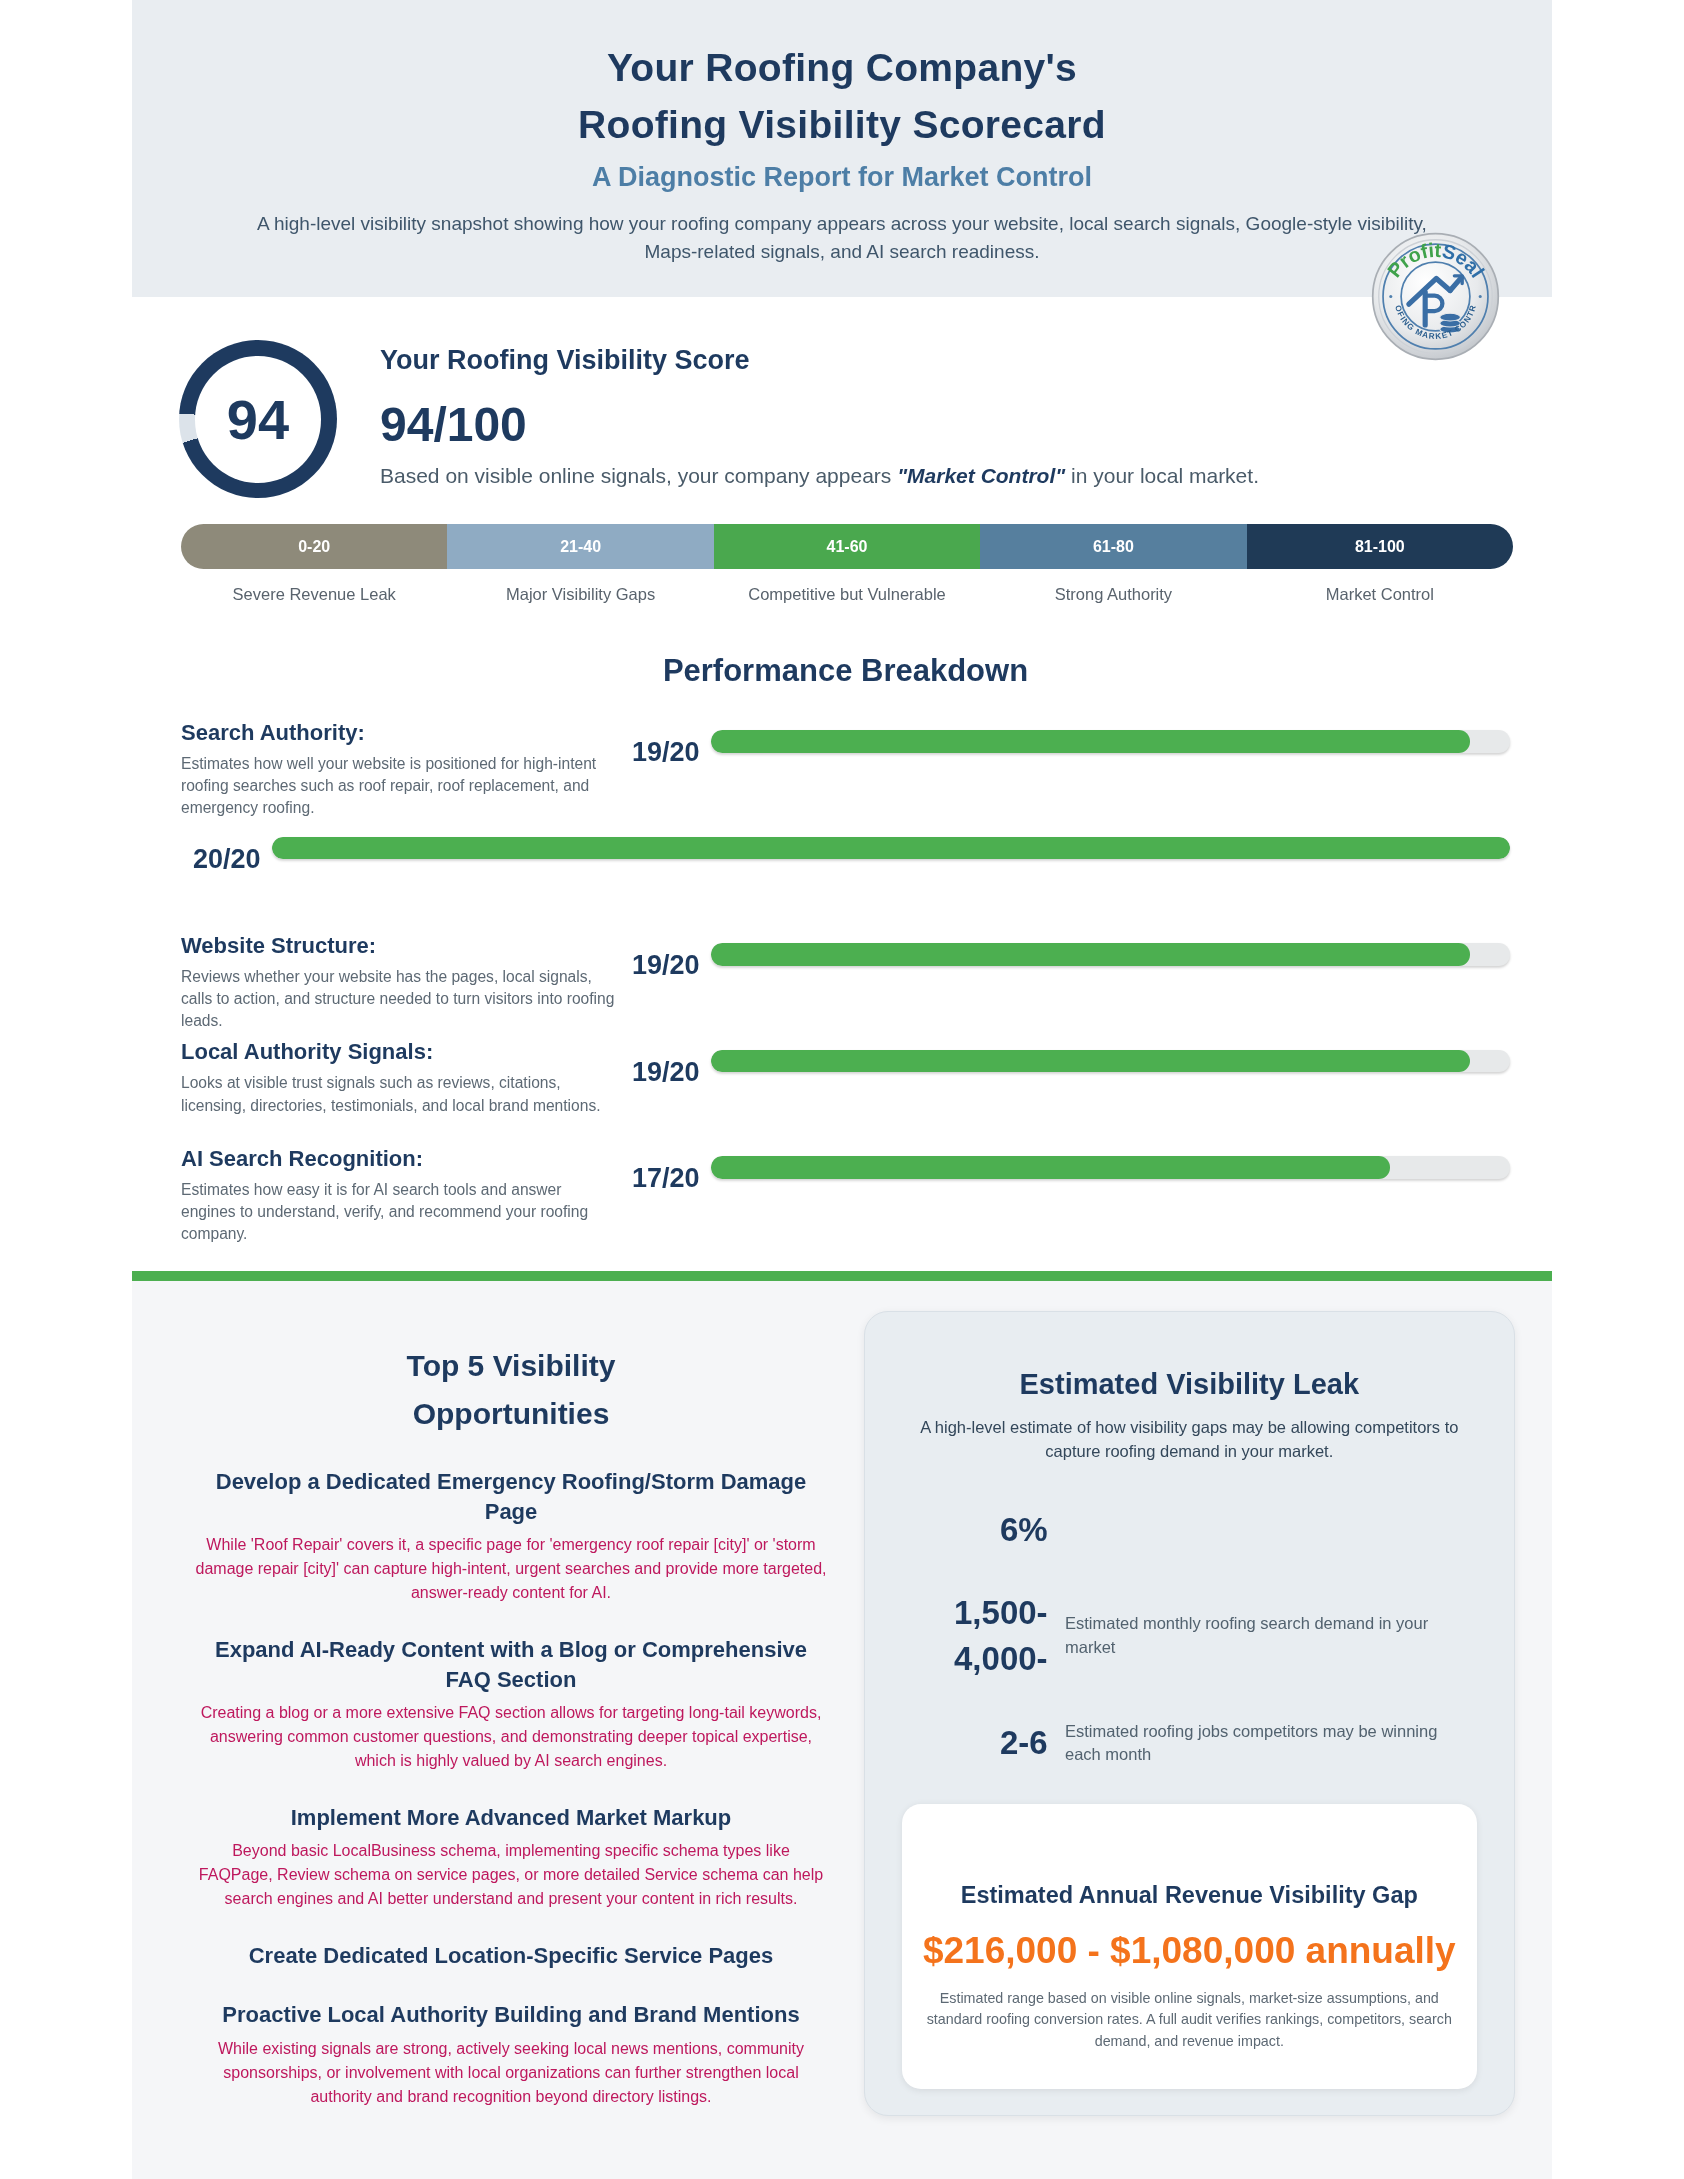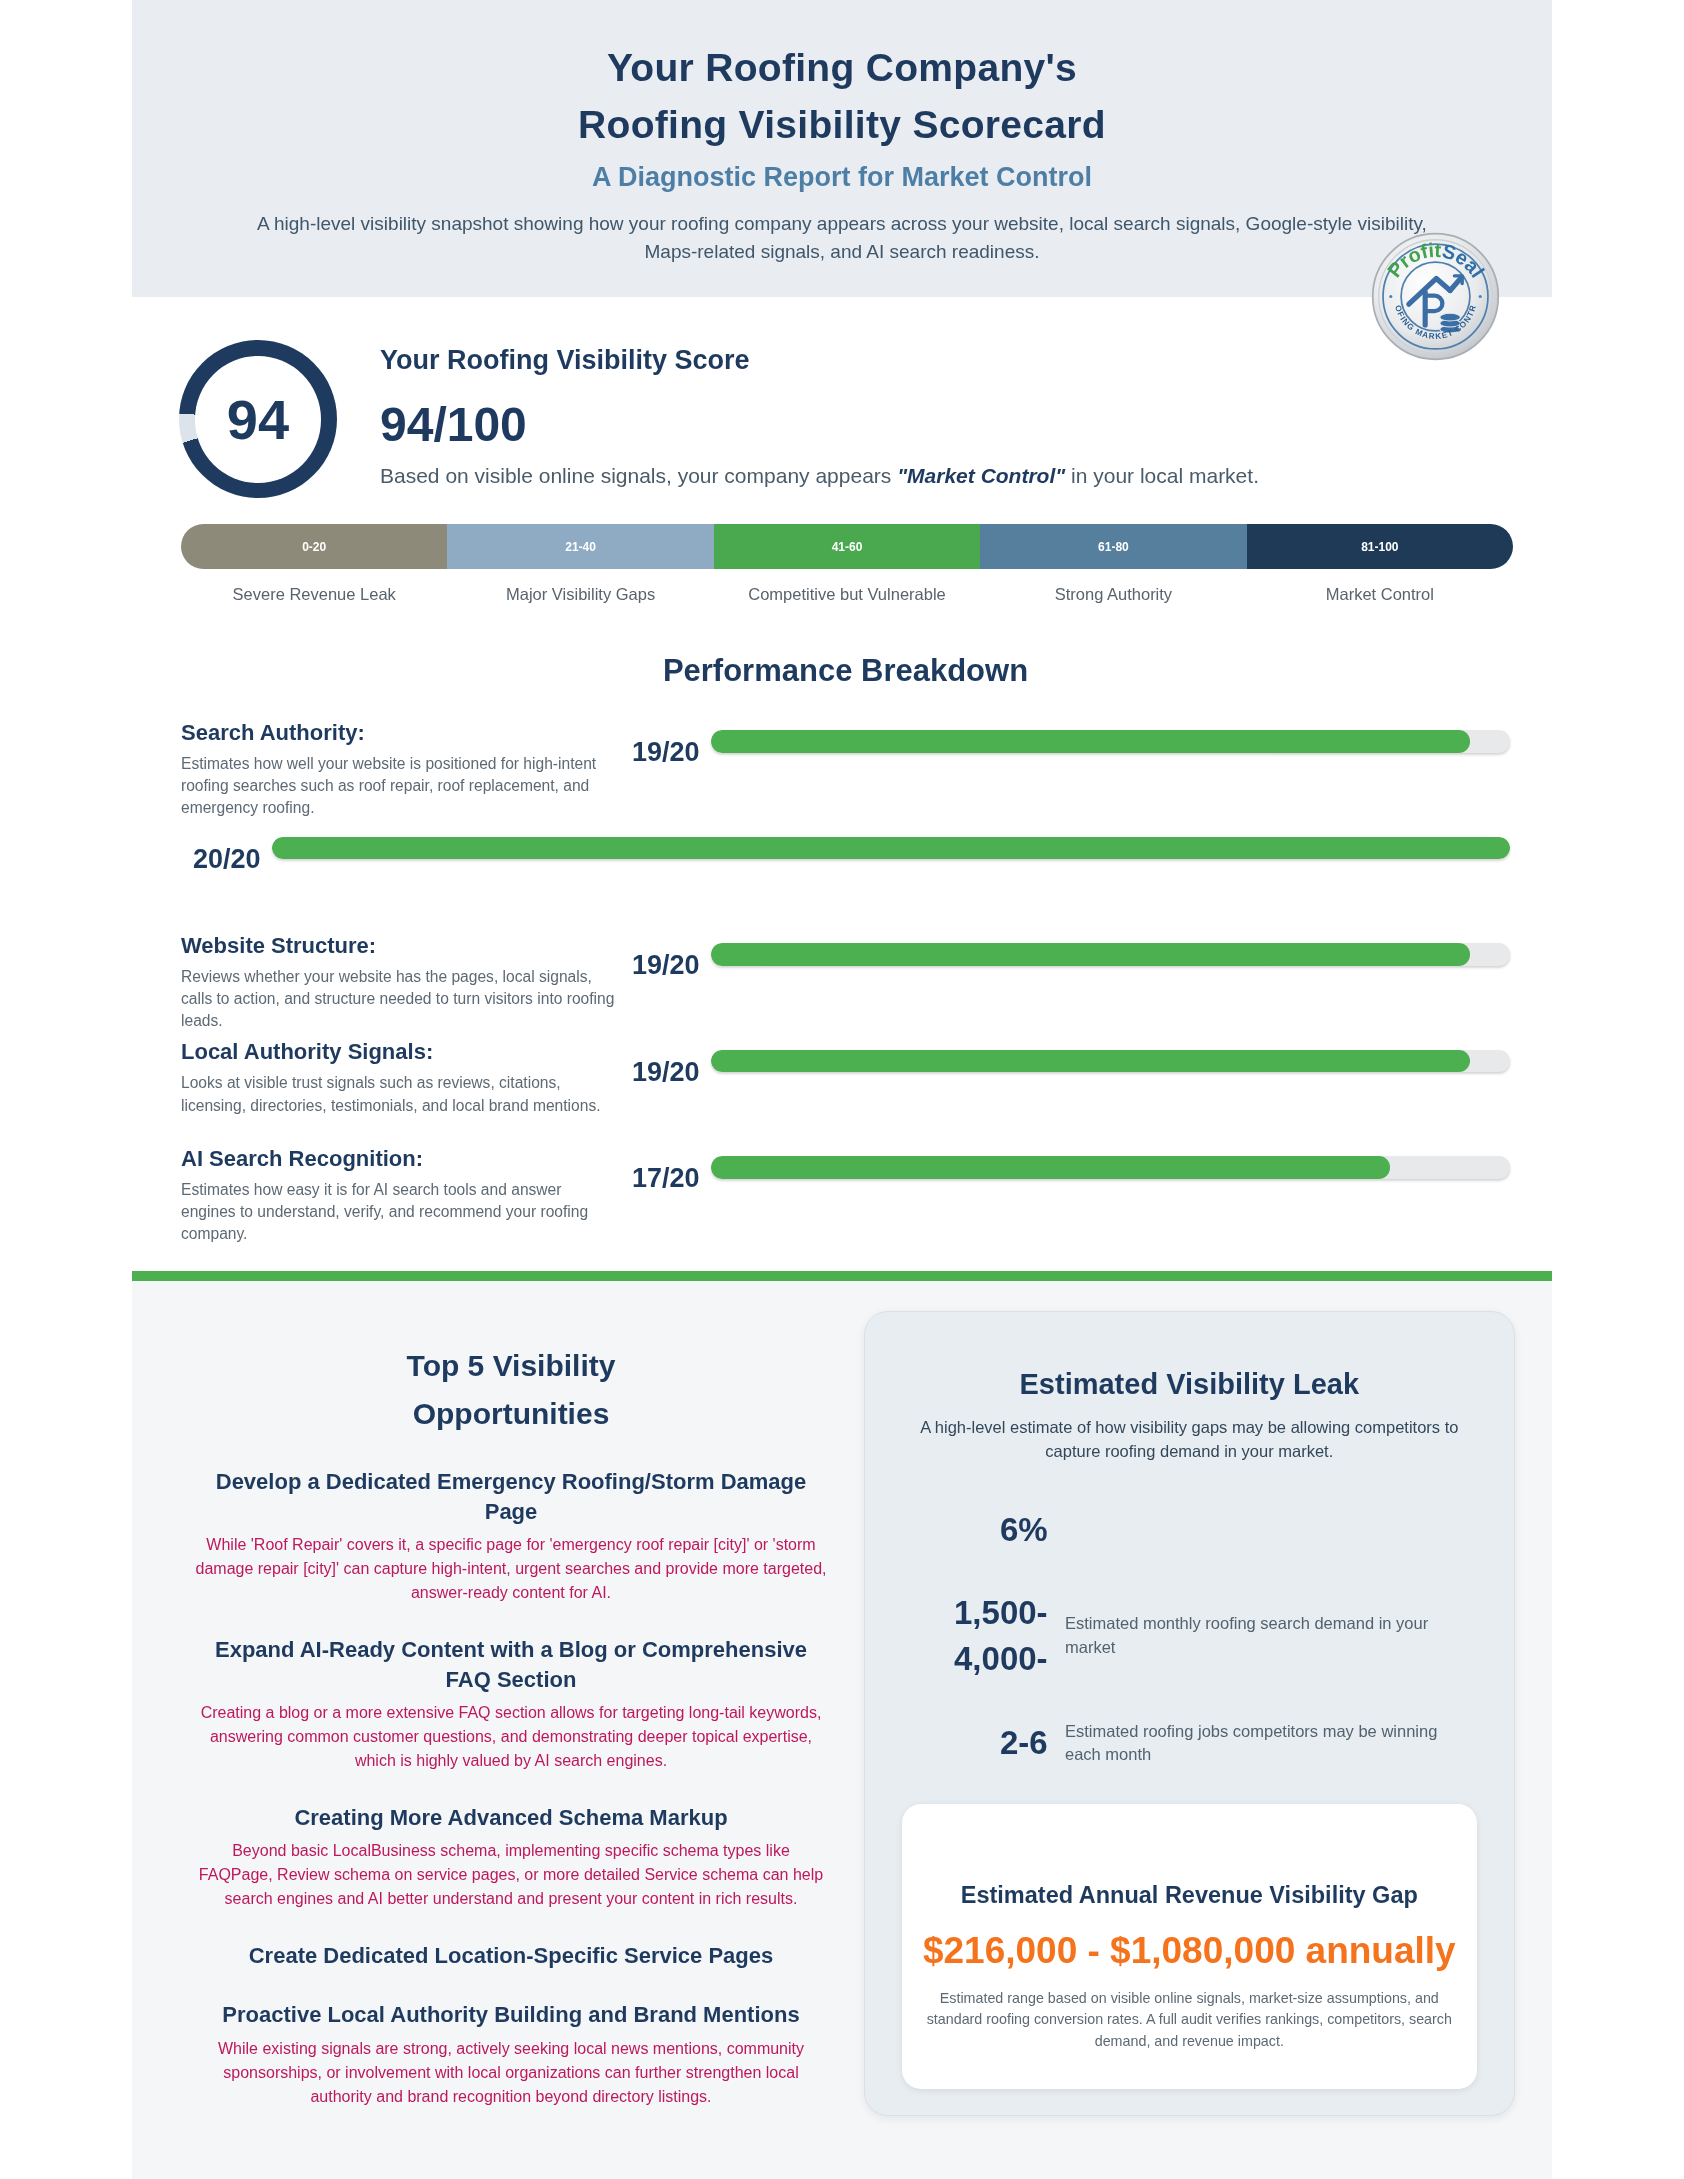--- a/index.html
+++ b/index.html
@@ -72,21 +72,21 @@
   .score-desc { font-size: 21px; color: #4a5b69; line-height: 1.6; max-width: 973px; margin: 0; }
   .score-desc .hl { color: #1e3a5f; font-weight: bold; font-style: italic; }
 
   
   .scale-bar {
     display: flex; height: 45px; border-radius: 22.6px; overflow: hidden;
     margin: 26px 39px 0 49px;
   }
   .scale-seg {
     flex: 1; display: flex; align-items: center; justify-content: center;
-    color: #fff; font-size: 12px; font-weight: bold;
+    color: #fff; font-size: 16px; font-weight: bold;
   }
   .scale-labels { display: flex; margin: 15.6px 39px 0 49px; }
   .scale-label { flex: 1; text-align: center; font-size: 16.5px; color: #59636d; }
 
   
   .breakdown { padding: 0 42px 0 49px; }
   .breakdown h2 {
     text-align: center; font-size: 31px; color: #1e3a5f;
     margin: 49px 0 31px; font-weight: bold;
   }
@@ -292,21 +292,21 @@
 
         <div class="opp">
           <h3>Develop a Dedicated Emergency Roofing/Storm Damage Page</h3>
           <p>While 'Roof Repair' covers it, a specific page for 'emergency roof repair [city]' or 'storm damage repair [city]' can capture high-intent, urgent searches and provide more targeted, answer-ready content for AI.</p>
         </div>
         <div class="opp">
           <h3>Expand AI-Ready Content with a Blog or Comprehensive FAQ Section</h3>
           <p>Creating a blog or a more extensive FAQ section allows for targeting long-tail keywords, answering common customer questions, and demonstrating deeper topical expertise, which is highly valued by AI search engines.</p>
         </div>
         <div class="opp">
-          <h3>Creating More Advanced Schema Markup</h3>
+          <h3>Implement More Advanced Market Markup</h3>
           <p>Beyond basic LocalBusiness schema, implementing specific schema types like FAQPage, Review schema on service pages, or more detailed Service schema can help search engines and AI better understand and present your content in rich results.</p>
         </div>
         <div class="opp">
           <h3>Create Dedicated Location-Specific Service Pages</h3>
         </div>
         <div class="opp">
           <h3>Proactive Local Authority Building and Brand Mentions</h3>
           <p>While existing signals are strong, actively seeking local news mentions, community sponsorships, or involvement with local organizations can further strengthen local authority and brand recognition beyond directory listings.</p>
         </div>
       </div>

